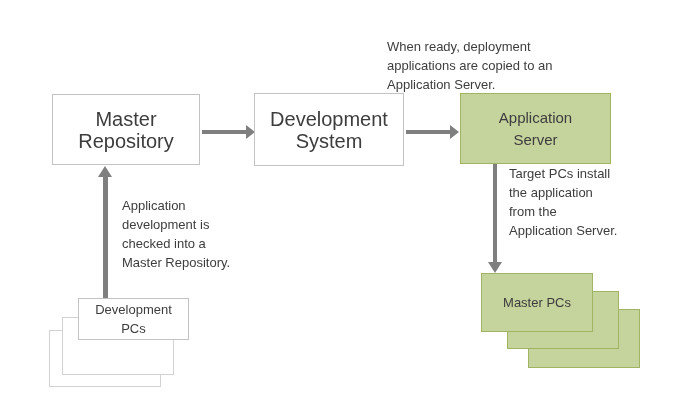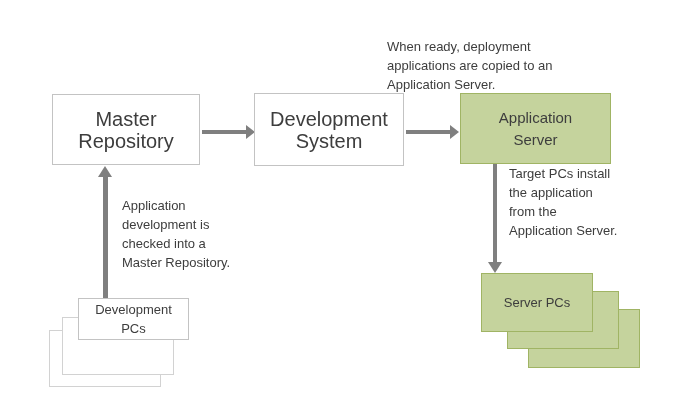--- a/index.html
+++ b/index.html
@@ -143,16 +143,16 @@
   <div>
     <div class="box stack-back-white" id="dev-back"></div>
     <div class="box stack-back-white" id="dev-mid"></div>
     <div class="box box-white stack-label" id="dev-front">Development
 PCs</div>
   </div>
 
   <div>
     <div class="box box-green" id="target-back"></div>
     <div class="box box-green" id="target-mid"></div>
-    <div class="box box-green stack-label" id="target-front">Server PCs</div>
+    <div class="box box-green stack-label" id="target-front">Master PCs</div>
   </div>
 
 </div>
 
 </body></html>

